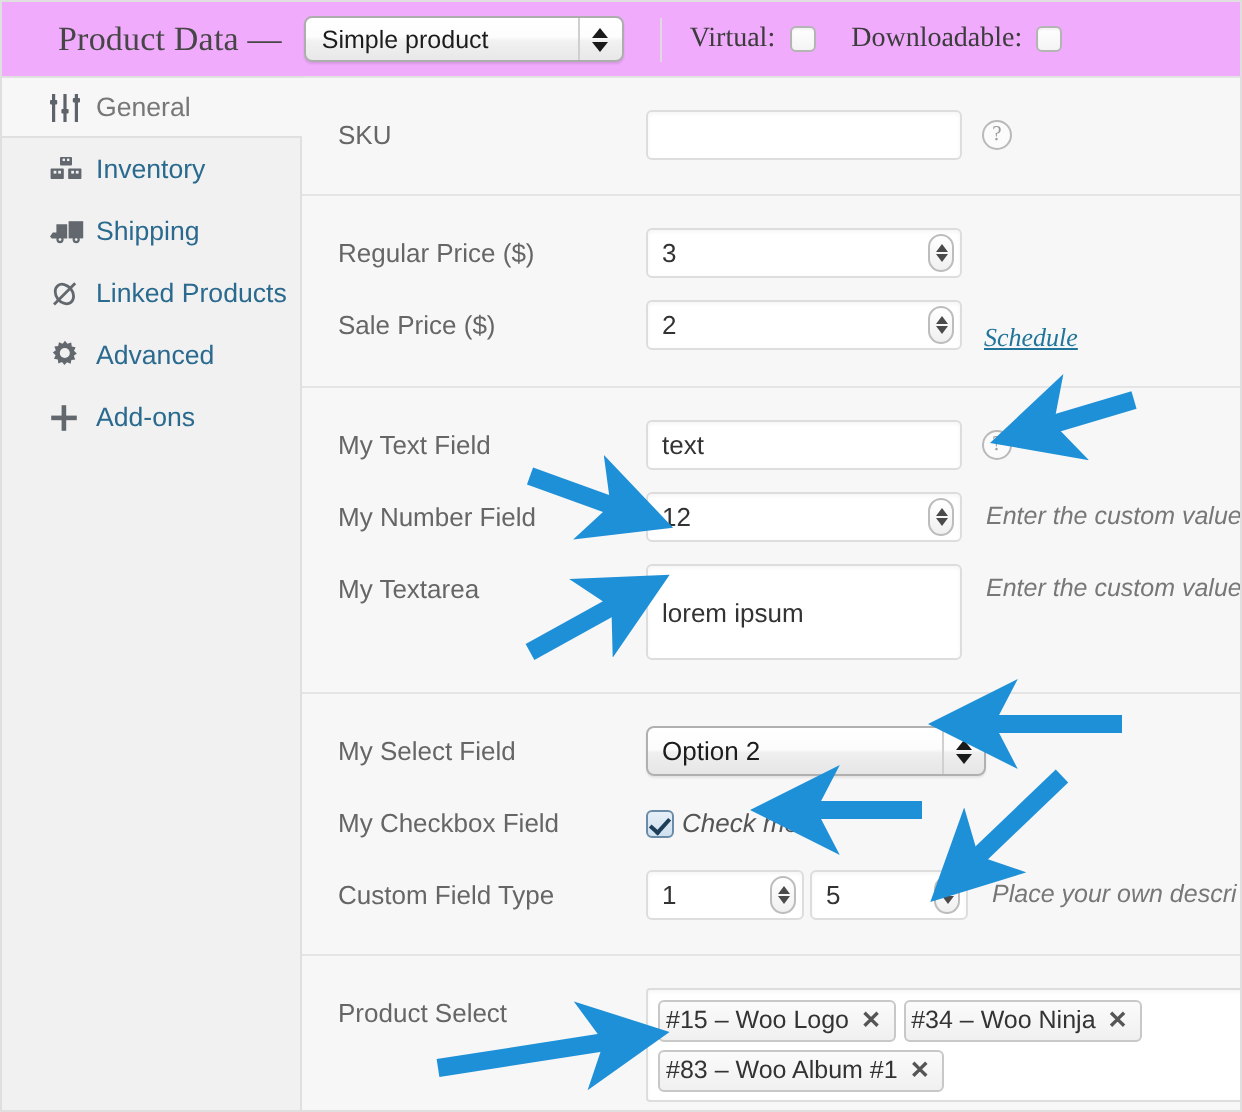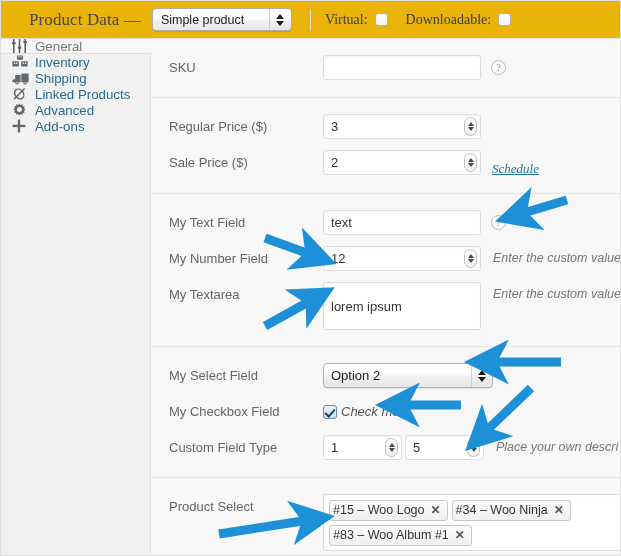--- a/index.html
+++ b/index.html
@@ -22,37 +22,37 @@
     background: #f7f7f7;
     border: 1px solid #dfdfdf;
     box-sizing: border-box;
     overflow: hidden;
   }
 
   
   .panel-header {
     position: relative;
     height: 38px;
-    background: #eab308;
+    background: #f0abfc;
     border-bottom: 1px solid #e3e3e3;
     display: flex;
     align-items: center;
     padding-left: 28px;
     box-sizing: border-box;
   }
   .panel-title {
     font-family: "Liberation Serif", serif;
     font-size: 17px;
     color: #464646;
     white-space: nowrap;
     letter-spacing: .1px;
   }
   .type-select {
     margin-left: 11px;
-    width: 140px;
+    width: 160px;
     height: 23px;
     border: 1px solid #adadad;
     border-radius: 4px;
     background: linear-gradient(to bottom, #ffffff 0%, #fdfdfd 45%, #f1f1f1 55%, #e8e8e8 100%);
     box-shadow: 0 1px 1px rgba(0,0,0,.10), inset 0 1px 0 #fff;
     display: flex;
     align-items: center;
     position: relative;
     box-sizing: border-box;
   }
@@ -126,22 +126,22 @@
     width: 150px;
     background: #f1f1f1;
     border-right: 1px solid #e0e0e0;
     box-sizing: border-box;
     position: relative;
     flex: 0 0 150px;
   }
   .tab {
     display: flex;
     align-items: center;
-    height: 16px;
-    padding-left: 11px;
+    height: 31px;
+    padding-left: 24px;
     box-sizing: border-box;
     position: relative;
     font-size: 13.5px;
   }
   .tab .ico {
     width: 19px;
     display: flex;
     align-items: center;
     justify-content: flex-start;
     flex: 0 0 19px;

